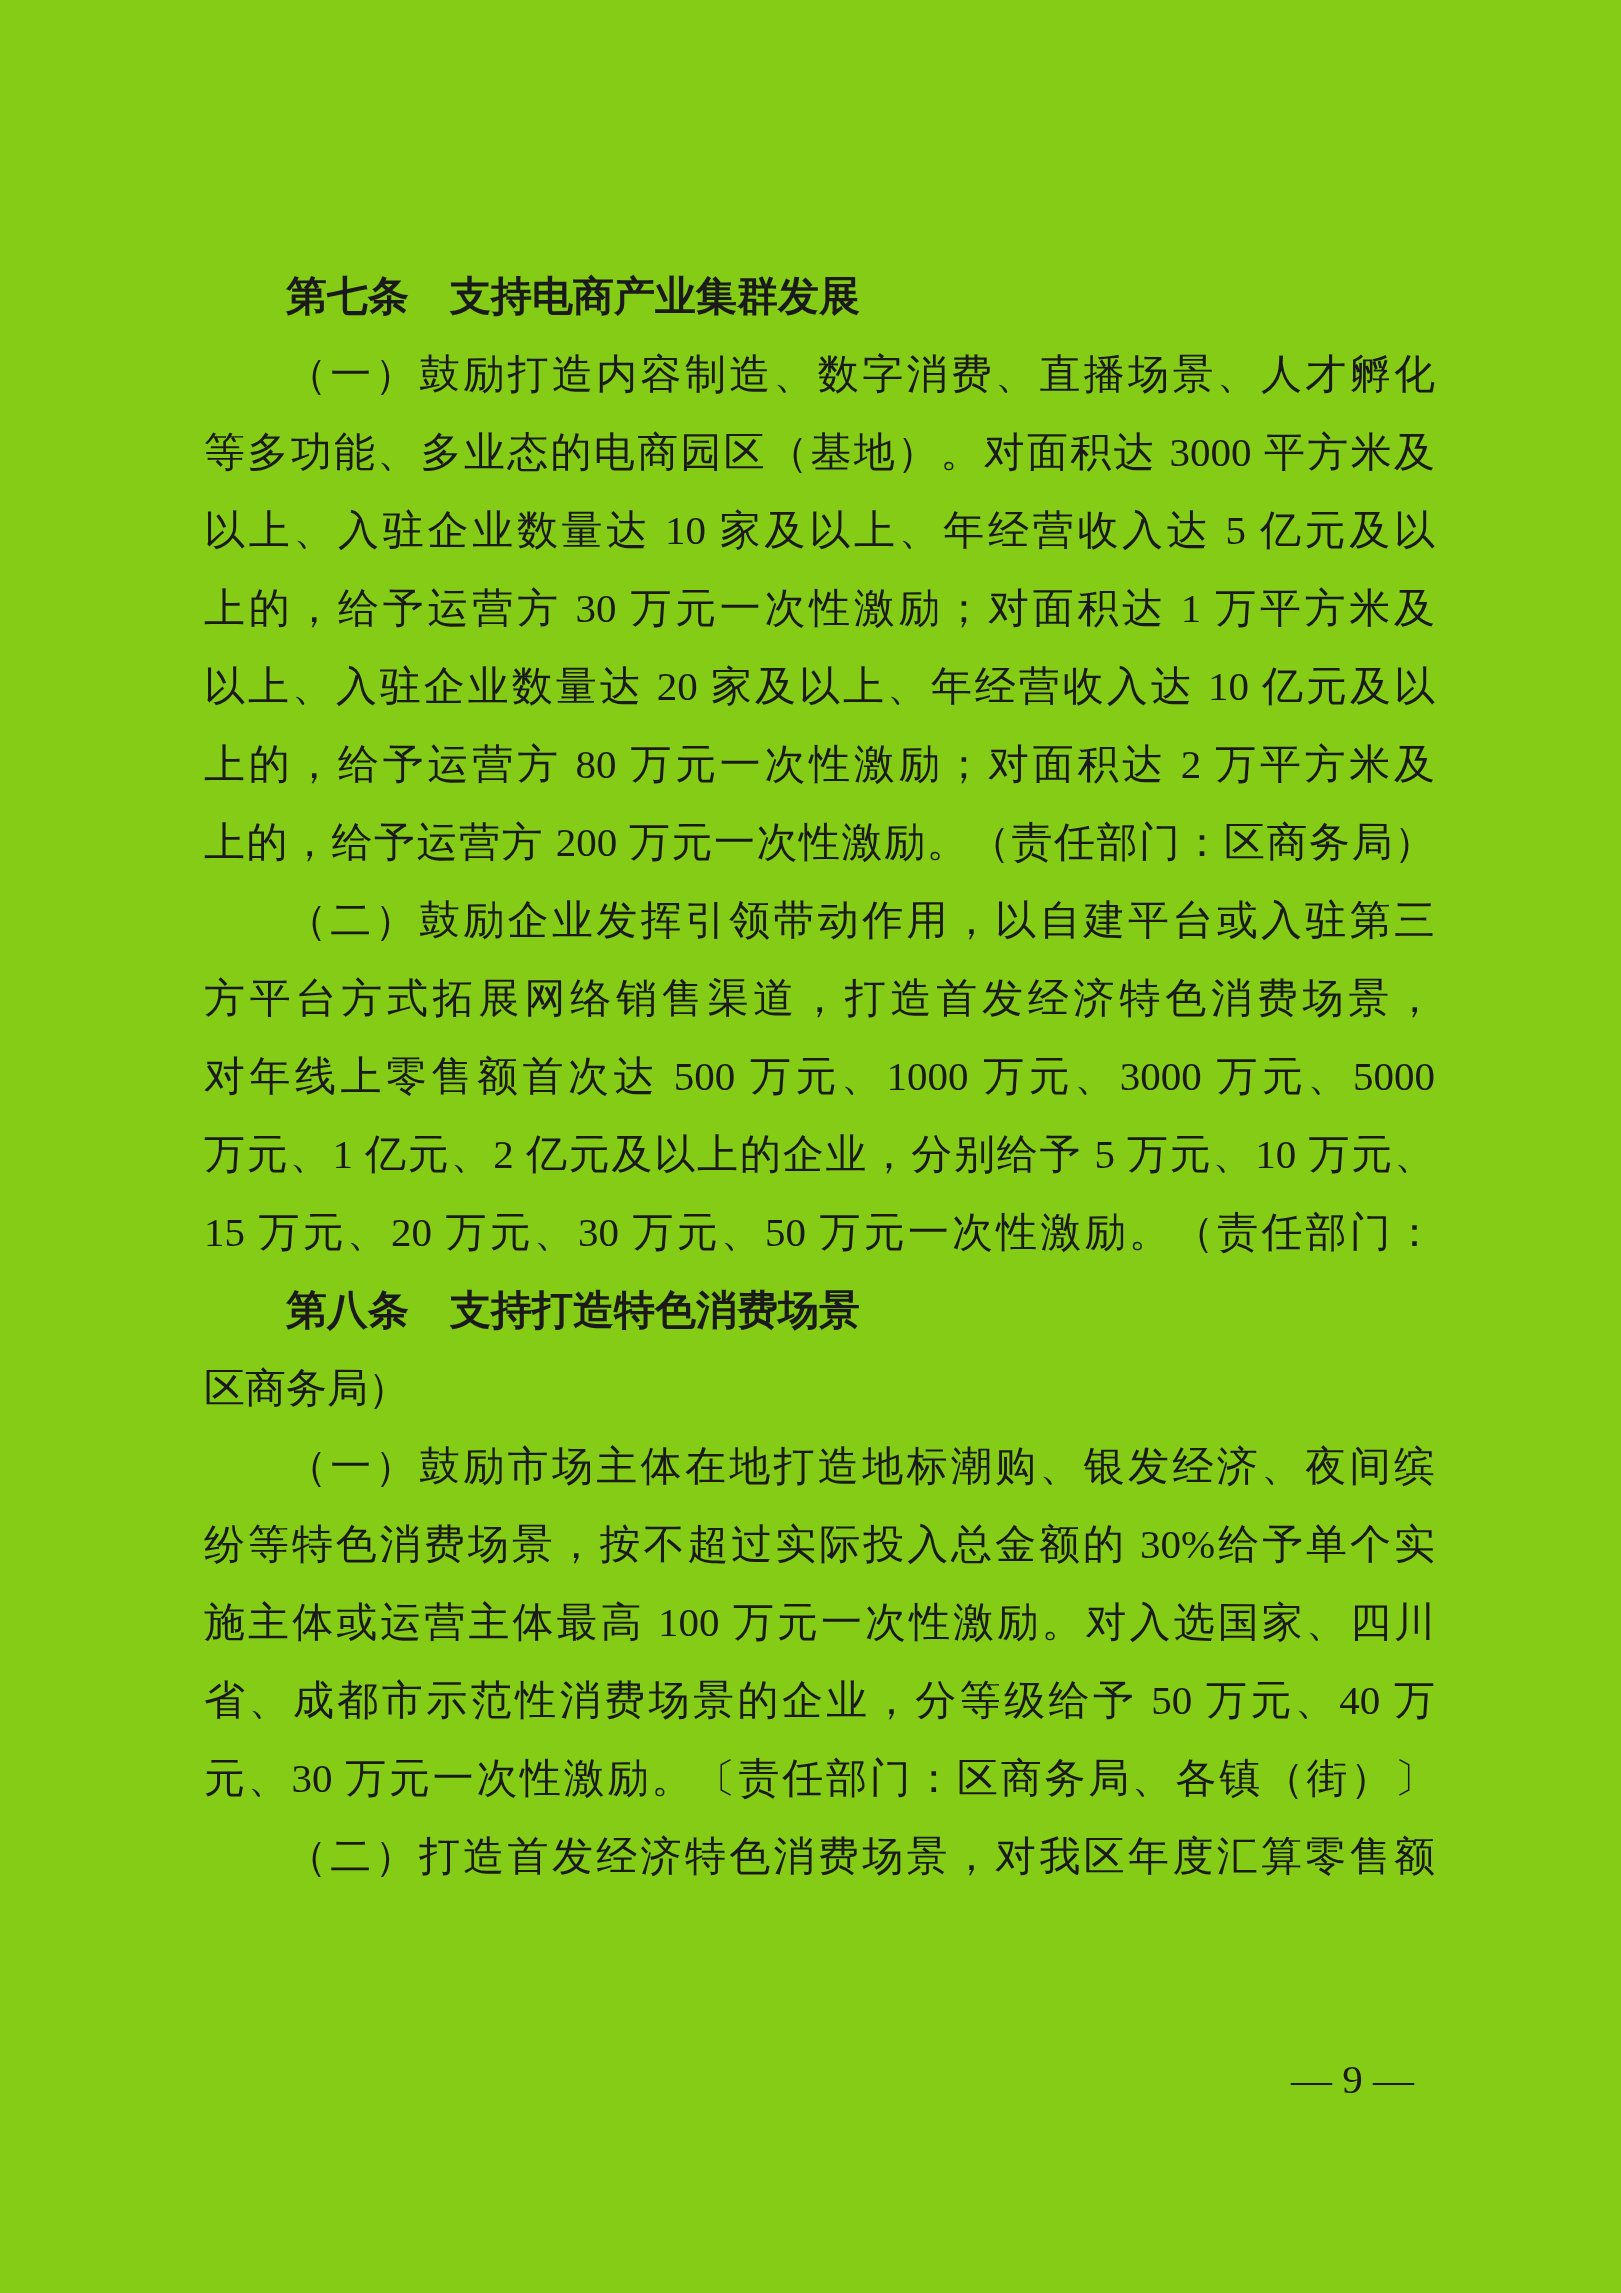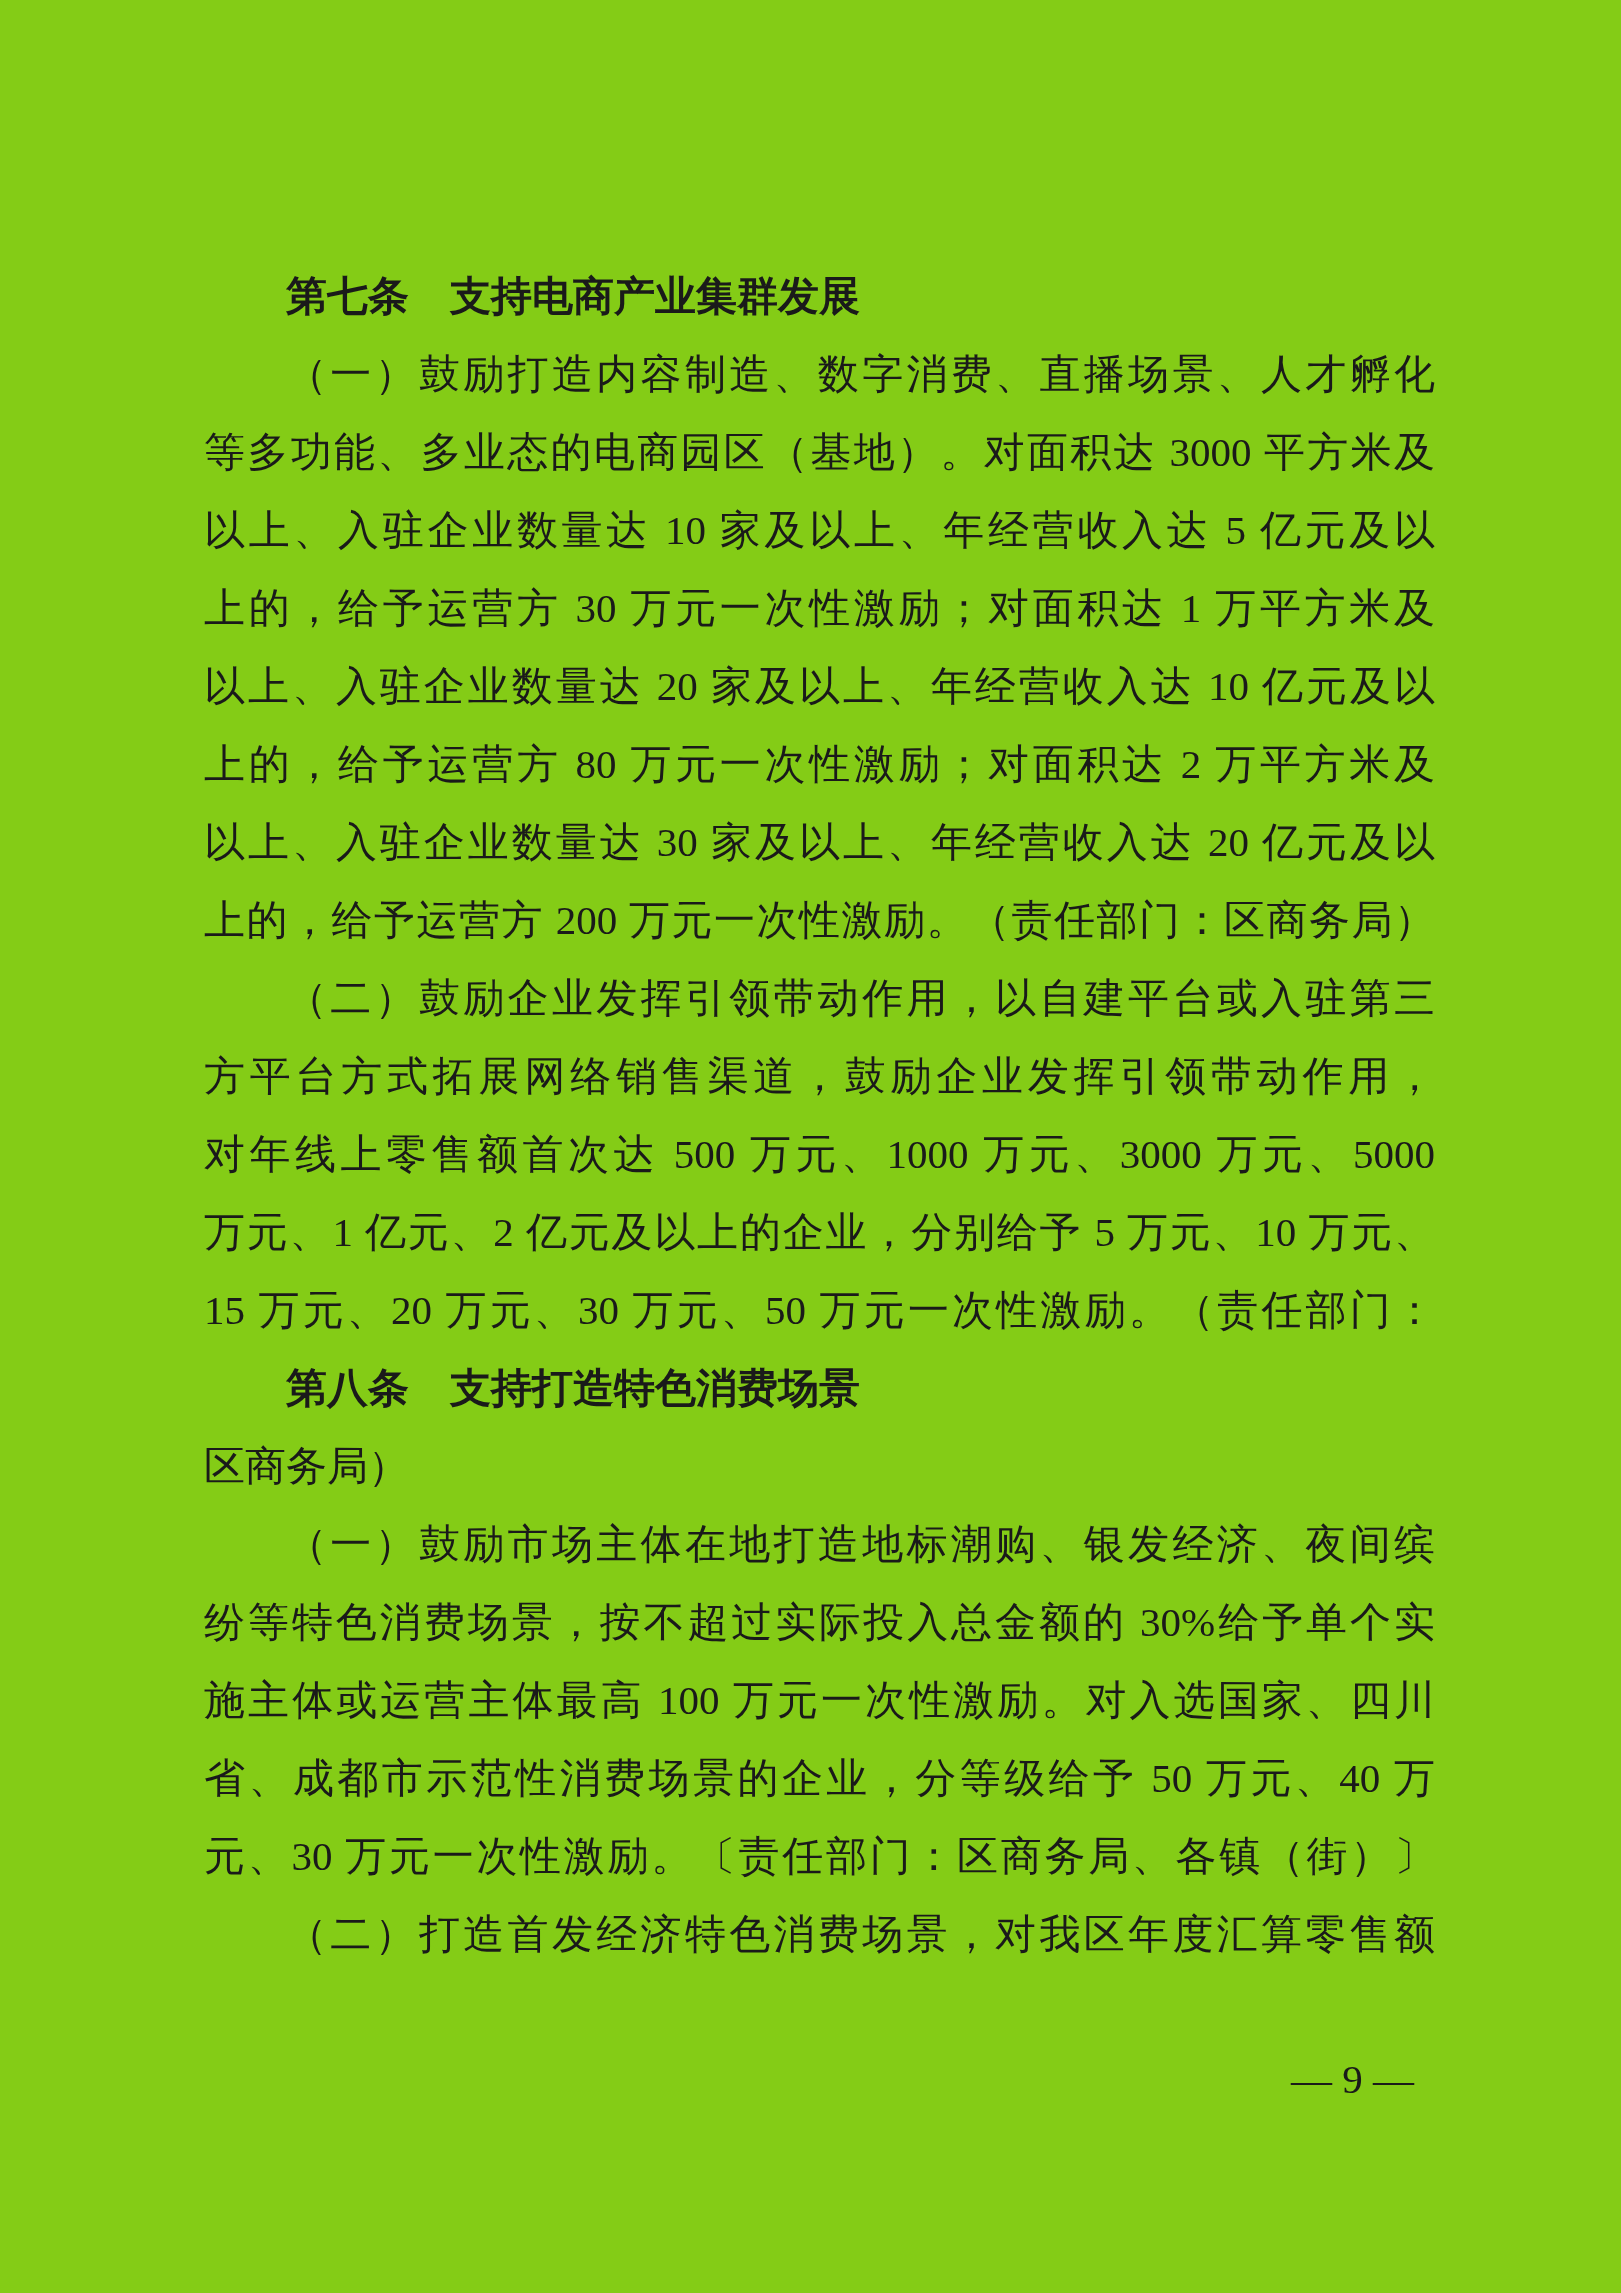--- a/index.html
+++ b/index.html
@@ -60,24 +60,23 @@
 
 <div class="page">
   <main class="text-block">
     <div class="ln h">第七条　支持电商产业集群发展</div>
     <div class="ln ps">（一）鼓励打造内容制造、数字消费、直播场景、人才孵化</div>
     <div class="ln b">等多功能、多业态的电商园区（基地）。对面积达 3000 平方米及</div>
     <div class="ln b">以上、入驻企业数量达 10 家及以上、年经营收入达 5 亿元及以</div>
     <div class="ln b">上的，给予运营方 30 万元一次性激励；对面积达 1 万平方米及</div>
     <div class="ln b">以上、入驻企业数量达 20 家及以上、年经营收入达 10 亿元及以</div>
     <div class="ln b">上的，给予运营方 80 万元一次性激励；对面积达 2 万平方米及</div>
-    <div class="ln b">以上、入驻企业数量达 30 家及以上、年经营收入达 20 亿元及以</div>
     <div class="ln b">上的，给予运营方 200 万元一次性激励。（责任部门：区商务局）</div>
     <div class="ln ps">（二）鼓励企业发挥引领带动作用，以自建平台或入驻第三</div>
-    <div class="ln b">方平台方式拓展网络销售渠道，鼓励企业发挥引领带动作用，</div>
+    <div class="ln b">方平台方式拓展网络销售渠道，打造首发经济特色消费场景，</div>
     <div class="ln b">对年线上零售额首次达 500 万元、1000 万元、3000 万元、5000</div>
     <div class="ln b">万元、1 亿元、2 亿元及以上的企业，分别给予 5 万元、10 万元、</div>
     <div class="ln b">15 万元、20 万元、30 万元、50 万元一次性激励。（责任部门：</div>
     <div class="ln h">第八条　支持打造特色消费场景</div>
     <div class="ln pe">区商务局）</div>
     <div class="ln ps">（一）鼓励市场主体在地打造地标潮购、银发经济、夜间缤</div>
     <div class="ln b">纷等特色消费场景，按不超过实际投入总金额的 30%给予单个实</div>
     <div class="ln b">施主体或运营主体最高 100 万元一次性激励。对入选国家、四川</div>
     <div class="ln b">省、成都市示范性消费场景的企业，分等级给予 50 万元、40 万</div>
     <div class="ln b">元、30 万元一次性激励。〔责任部门：区商务局、各镇（街）〕</div>

